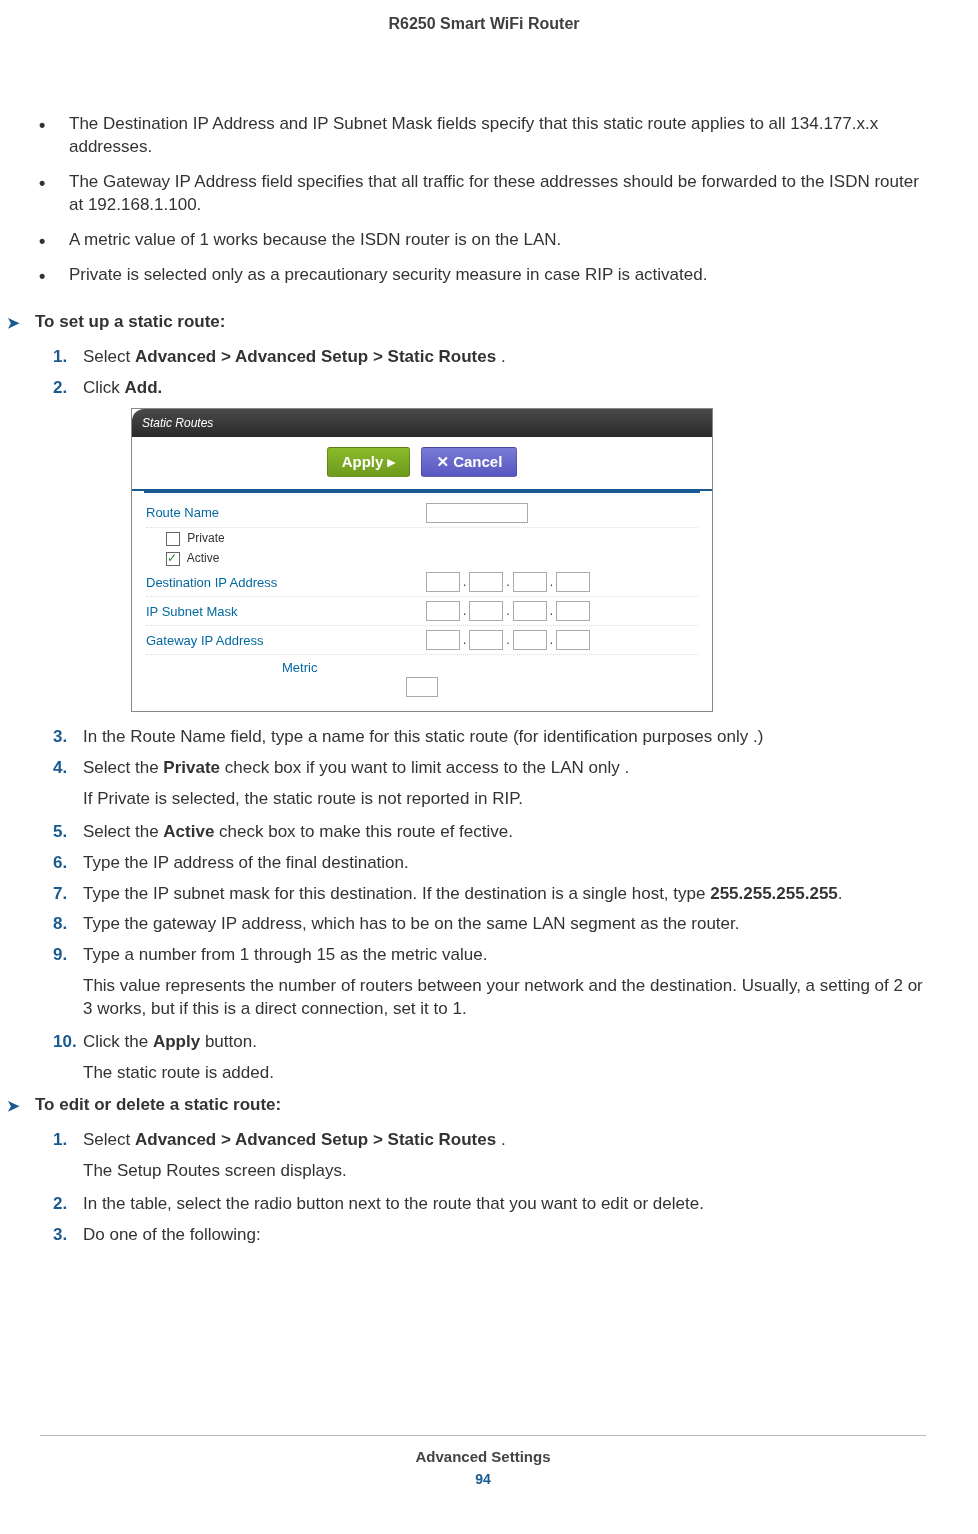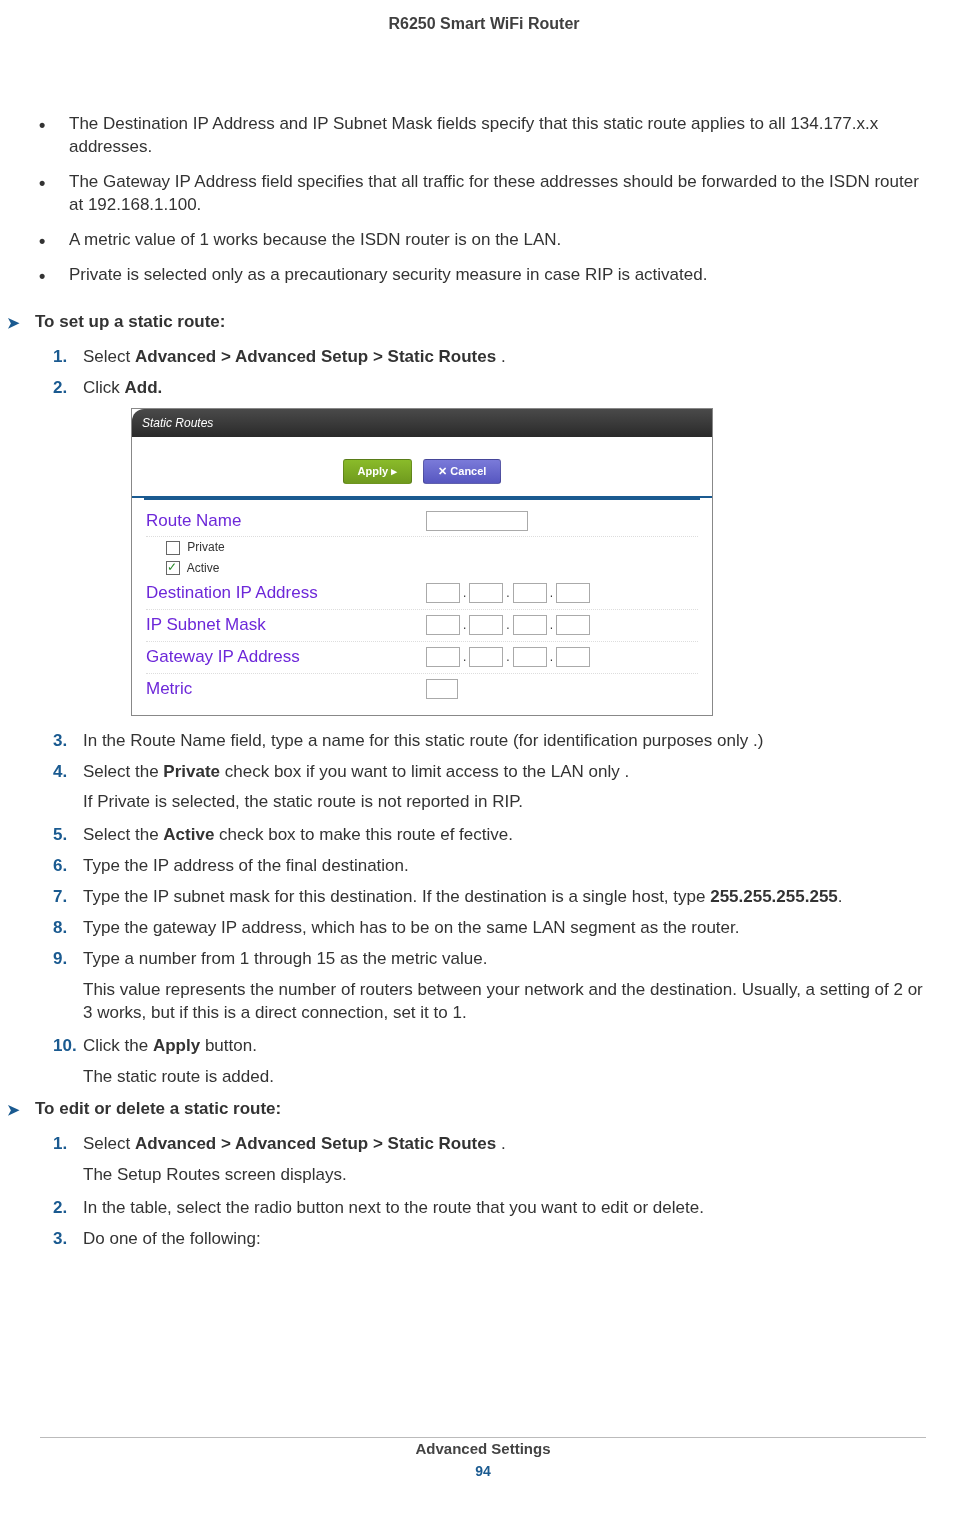--- a/index.html
+++ b/index.html
@@ -115,42 +115,42 @@
       bottom: -4px;
       left: 12px;
       right: 12px;
       height: 2px;
       background: #1a5a90;
     }
     .ss-btn {
       display: inline-block;
       padding: 4px 14px;
       border-radius: 3px;
-      font-size: 11px;
+      font-size: 15px;
       font-weight: bold;
       color: #fff;
       margin: 0 4px;
       border: 1px solid rgba(0,0,0,0.2);
     }
     .ss-btn-apply { background: linear-gradient(#8abb2a, #6f9a1e); }
-    .ss-btn-cancel { background: linear-gradient(#7a7ad9, #5757c0); margin-top: 12px; }
+    .ss-btn-cancel { background: linear-gradient(#7a7ad9, #5757c0); }
     .ss-form {
       padding: 8px 14px 10px 14px;
     }
     .ss-row {
       display: flex;
       align-items: center;
       padding: 4px 0;
       border-bottom: 1px dotted #ddd;
     }
-    .ss-row:last-child { border-bottom: none; }
+    .ss-row:last-child { border-bottom: none; flex-direction: column; }
     .ss-label {
       width: 280px;
-      color: #6d28d9;
-      font-size: 17px;
+      color: #0369a1;
+      font-size: 13px;
     }
     .ss-cb-row {
       padding: 2px 0 2px 20px;
     }
     .ss-checkbox {
       display: inline-block;
       width: 12px;
       height: 12px;
       border: 1px solid #666;
       background: #fff;
@@ -194,22 +194,22 @@
       display: inline-block;
     }
     
     .footer {
       position: absolute;
       bottom: 20px;
       left: 0;
       right: 12px;
       text-align: center;
       border-top: 1px solid #bbb;
-      padding-top: 2px;
-      margin: 16px 40px;
+      padding-top: 12px;
+      margin: 8px 40px;
     }
     .footer-label {
       font-weight: bold;
       font-size: 15px;
       color: #444;
       margin-bottom: 6px;
     }
     .footer-page {
       font-weight: bold;
       font-size: 14px;

